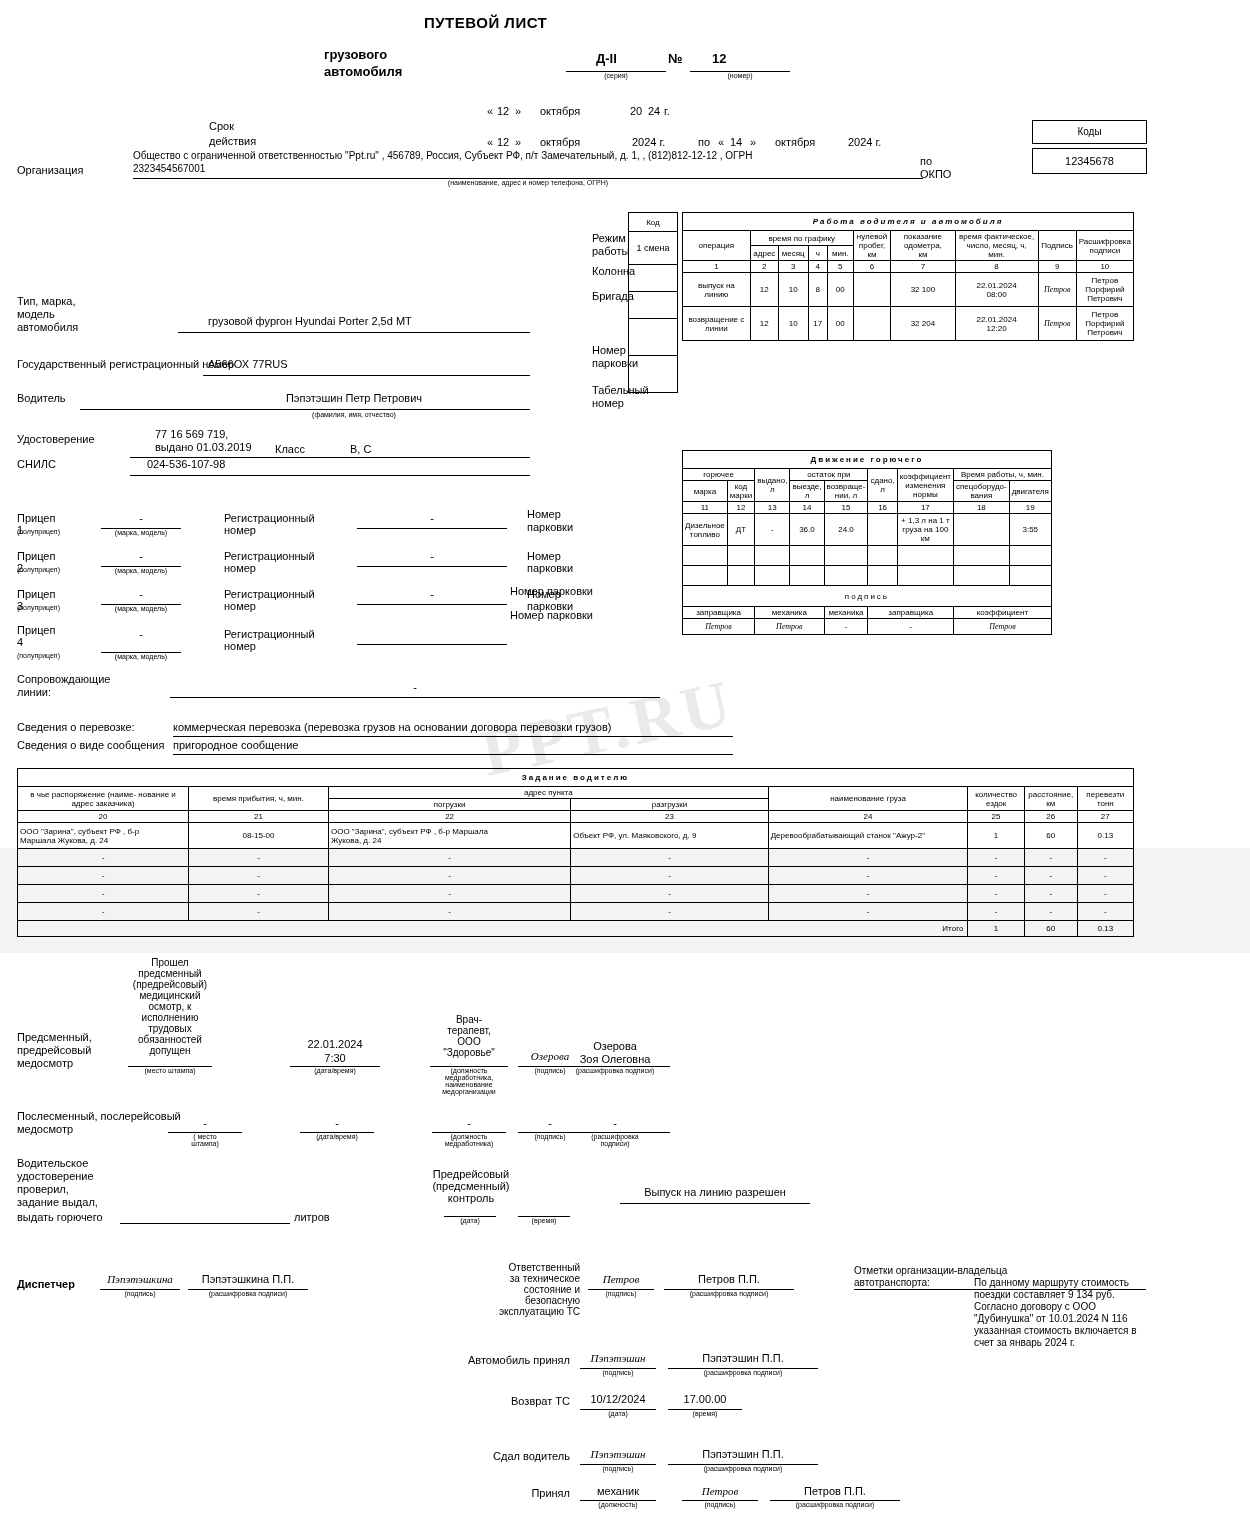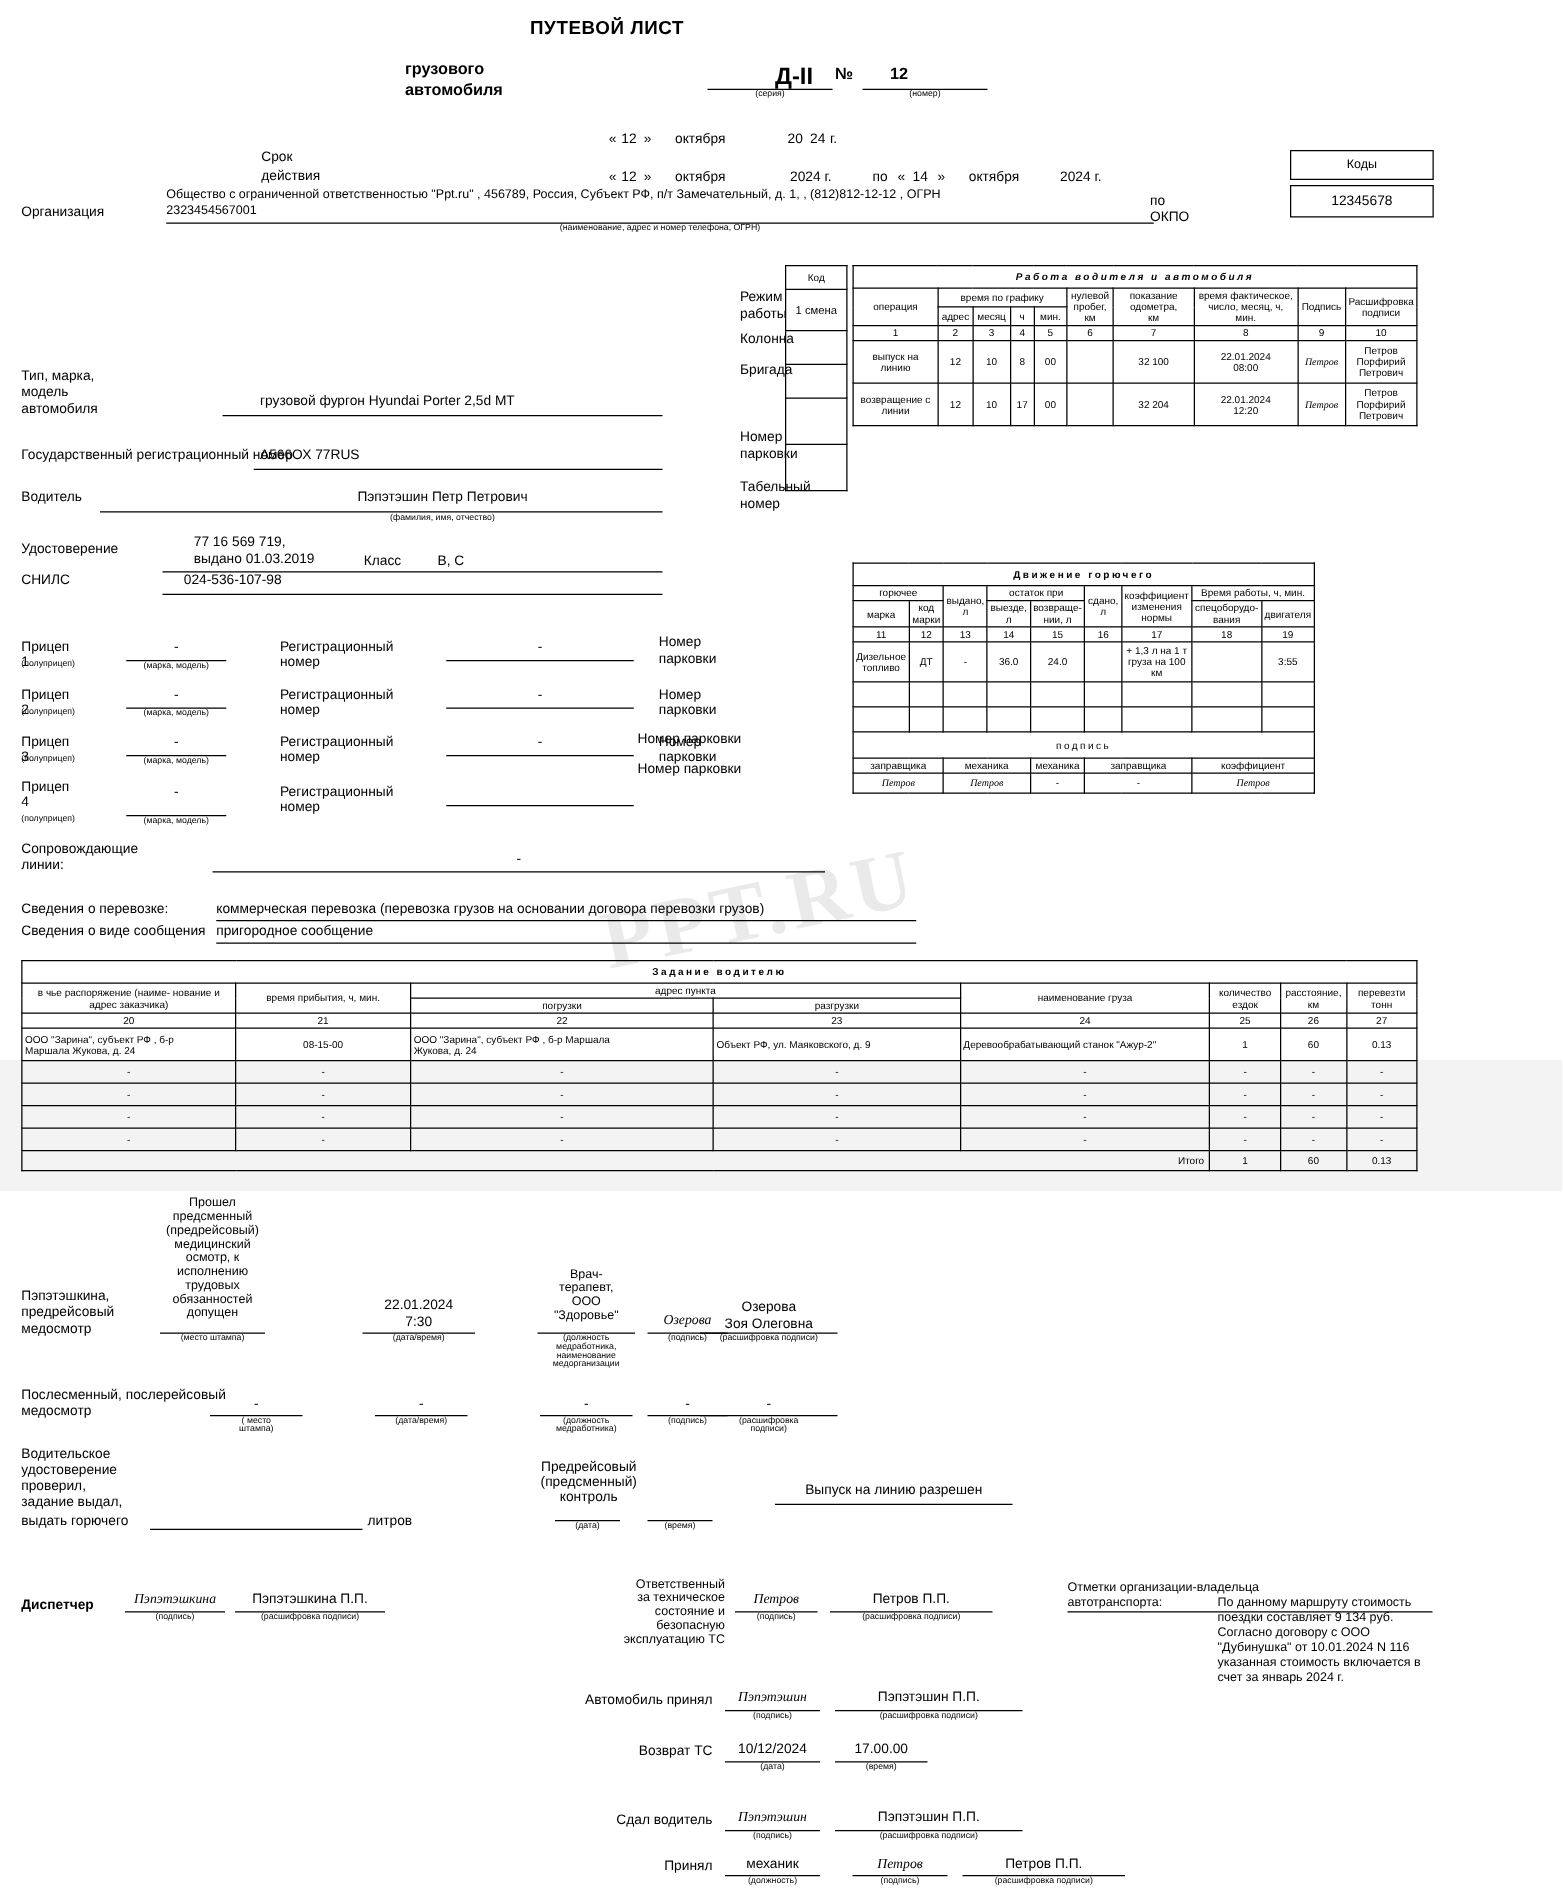--- a/index.html
+++ b/index.html
@@ -37,21 +37,21 @@
 
 <div class="page">
 
   <div class="greyband"></div>
   <div class="wm">PPT.RU</div>
 
   <div class="abs ttl" style="left:424px;top:14px;">ПУТЕВОЙ ЛИСТ</div>
   <div class="abs b" style="left:324px;top:47px;font-size:13px;">грузового</div>
   <div class="abs b" style="left:324px;top:64px;font-size:13px;">автомобиля</div>
 
-  <div class="abs b" style="left:620px;top:51px;font-size:19px;">Д-II</div>
+  <div class="abs b" style="left:596px;top:51px;font-size:13px;">Д-II</div>
   <div class="abs" style="left:566px;top:70px;width:100px;border-bottom:1px solid #000;height:1px;"></div>
   <div class="abs xs c" style="left:566px;top:72px;width:100px;">(серия)</div>
 
   <div class="abs b" style="left:668px;top:51px;font-size:13px;">№</div>
   <div class="abs b" style="left:712px;top:51px;font-size:13px;">12</div>
   <div class="abs" style="left:690px;top:70px;width:100px;border-bottom:1px solid #000;height:1px;"></div>
   <div class="abs xs c" style="left:690px;top:72px;width:100px;">(номер)</div>
 
   <div class="abs" style="left:487px;top:105px;">«</div>
   <div class="abs" style="left:497px;top:105px;">12</div>
@@ -101,21 +101,21 @@
   <div class="abs" style="left:203px;top:374px;width:327px;border-bottom:1px solid #000;height:1px;"></div>
 
   <div class="abs" style="left:17px;top:392px;">Водитель</div>
   <div class="abs c" style="left:178px;top:392px;width:352px;">Пэпэтэшин Петр Петрович</div>
   <div class="abs" style="left:80px;top:408px;width:450px;border-bottom:1px solid #000;height:1px;"></div>
   <div class="abs xs c" style="left:178px;top:411px;width:352px;">(фамилия, имя, отчество)</div>
 
   <div class="abs" style="left:17px;top:433px;">Удостоверение</div>
   <div class="abs" style="left:155px;top:428px;">77 16 569 719,</div>
   <div class="abs" style="left:155px;top:441px;">выдано 01.03.2019</div>
-  <div class="abs" style="left:291px;top:443px;">Класс</div>
+  <div class="abs" style="left:275px;top:443px;">Класс</div>
   <div class="abs" style="left:350px;top:443px;">В, С</div>
   <div class="abs" style="left:130px;top:456px;width:400px;border-bottom:1px solid #000;height:1px;"></div>
   <div class="abs" style="left:17px;top:458px;">СНИЛС</div>
   <div class="abs" style="left:147px;top:458px;">024-536-107-98</div>
   <div class="abs" style="left:130px;top:474px;width:400px;border-bottom:1px solid #000;height:1px;"></div>
 
   <div class="abs" style="left:17px;top:512px;">
     <div class="abs" style="left:0;top:0;">Прицеп 1</div>
     <div class="abs xs" style="left:0;top:16px;">(полуприцеп)</div>
     <div class="abs c" style="left:84px;top:0;width:80px;">-</div>
@@ -510,21 +510,21 @@
     </tr>
     <tr style="height:16px;">
       <td colspan="5" style="text-align:right;padding-right:4px;">Итого</td>
       <td>1</td>
       <td>60</td>
       <td>0.13</td>
     </tr>
   </tbody>
     </table>
 
-  <div class="abs" style="left:17px;top:1031px;">Пэпэтэшкина,</div>
+  <div class="abs" style="left:17px;top:1031px;">Предсменный,</div>
   <div class="abs" style="left:17px;top:1044px;">предрейсовый</div>
   <div class="abs" style="left:17px;top:1057px;">медосмотр</div>
 
   <div class="abs c" style="left:128px;top:957px;width:84px;font-size:10px;">
     <div>Прошел</div>
     <div>предсменный</div>
     <div>(предрейсовый)</div>
     <div>медицинский</div>
     <div>осмотр, к</div>
     <div>исполнению</div>

